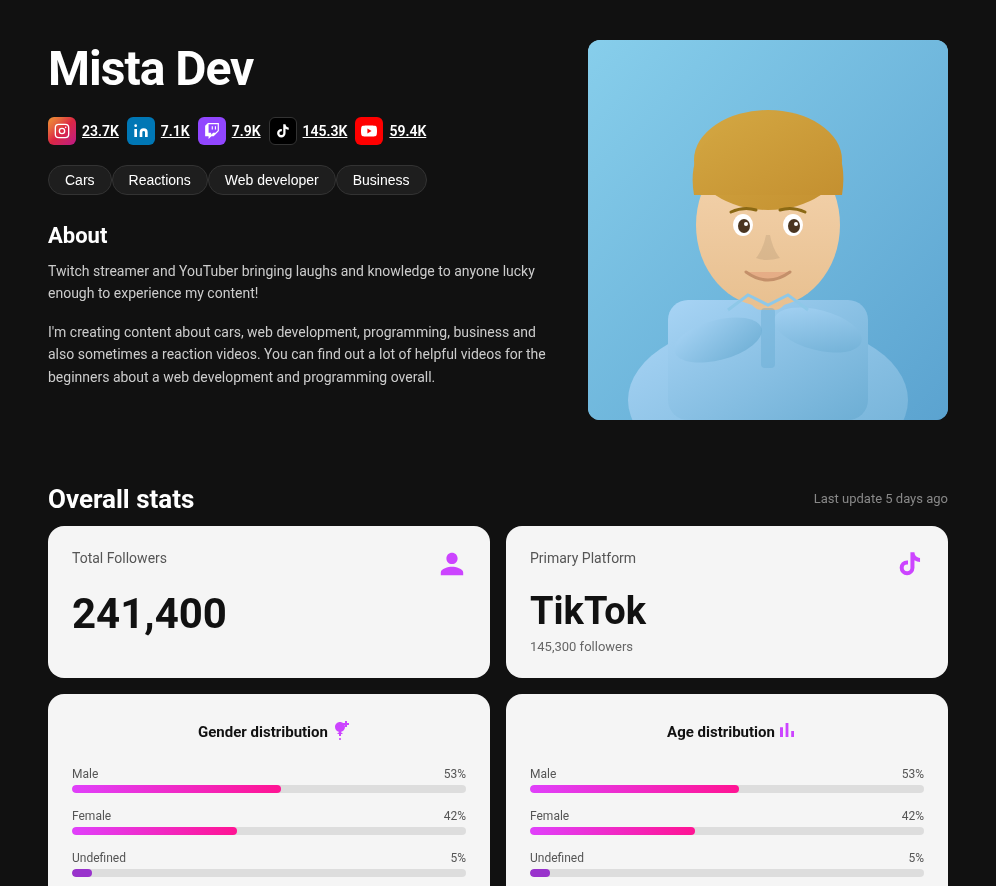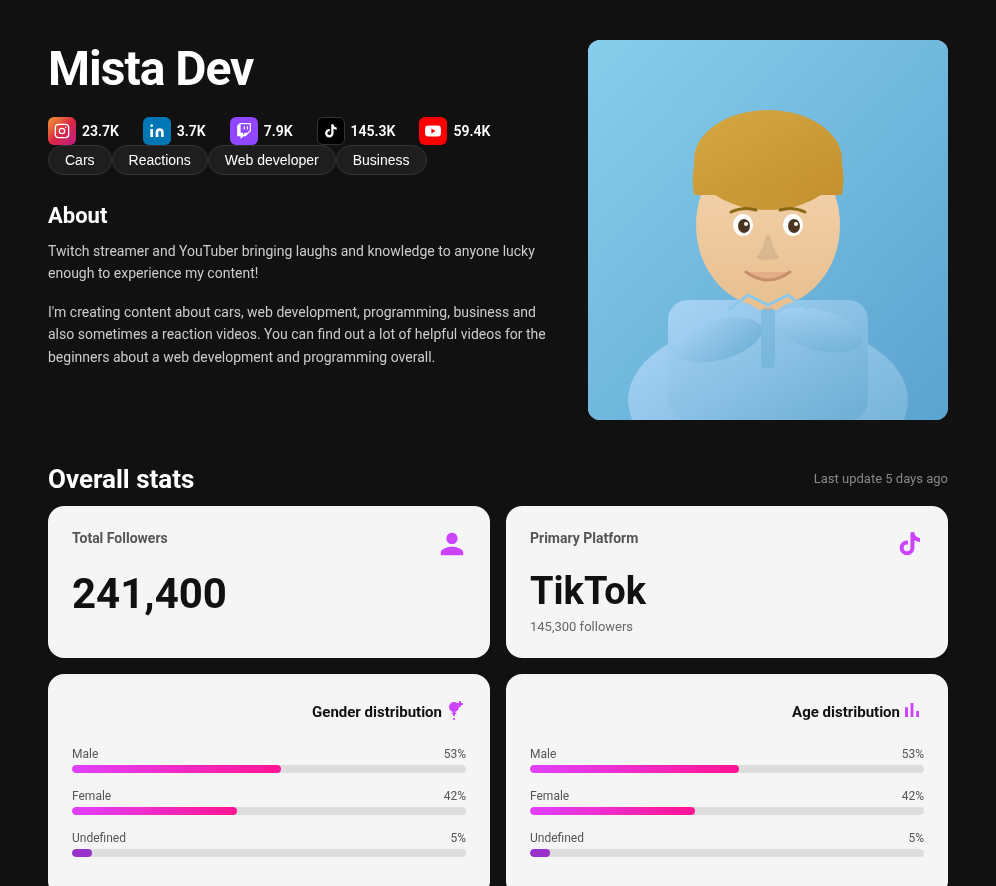--- a/index.html
+++ b/index.html
@@ -32,22 +32,24 @@
       font-size: 48px;
       font-weight: 700;
       color: #ffffff;
       margin-bottom: 20px;
       letter-spacing: -1px;
     }
 
     .social-row {
       display: flex;
       align-items: center;
-      gap: 24px;
+      gap: 8px;
+      margin-bottom: 20px;
       flex-wrap: wrap;
+      text-decoration: underline;
     }
 
     .social-item {
       display: flex;
       align-items: center;
       gap: 6px;
       font-size: 14px;
       font-weight: 600;
       color: #ffffff;
     }
@@ -183,21 +185,21 @@
     .stat-card-header {
       display: flex;
       justify-content: space-between;
       align-items: flex-start;
       margin-bottom: 8px;
     }
 
     .stat-card-label {
       font-size: 14px;
       color: #555555;
-      font-weight: 700;
+      font-weight: 400;
     }
 
     .stat-card-icon {
       font-size: 22px;
     }
 
     .stat-card-value {
       font-size: 42px;
       font-weight: 700;
       color: #111111;
@@ -213,21 +215,21 @@
     
     .distribution-card {
       background: #f5f5f5;
       border-radius: 16px;
       padding: 24px;
       color: #111111;
     }
 
     .distribution-header {
       display: flex;
-      justify-content: flex-end;
+      justify-content: center;
       align-items: center;
       margin-bottom: 20px;
       margin-left: 12px;
     }
 
     .distribution-title {
       font-size: 15px;
       font-weight: 700;
       color: #111111;
     }
@@ -307,21 +309,21 @@
         </div>
 
         <div class="social-item">
           <div class="social-icon linkedin">
             <svg width="16" height="16" viewBox="0 0 24 24" fill="white">
               <path d="M16 8a6 6 0 0 1 6 6v7h-4v-7a2 2 0 0 0-2-2 2 2 0 0 0-2 2v7h-4v-7a6 6 0 0 1 6-6z"></path>
               <rect x="2" y="9" width="4" height="12"></rect>
               <circle cx="4" cy="4" r="2"></circle>
             </svg>
           </div>
-          <span>3.7K</span>
+          <span>7.1K</span>
         </div>
 
         <div class="social-item">
           <div class="social-icon twitch">
             <svg width="16" height="16" viewBox="0 0 24 24" fill="white">
               <path d="M11.571 4.714h1.715v5.143H11.57zm4.715 0H18v5.143h-1.714zM6 0L1.714 4.286v15.428h5.143V24l4.286-4.286h3.428L22.286 12V0zm14.571 11.143l-3.428 3.428h-3.429l-3 3v-3H6.857V1.714h13.714z"></path>
             </svg>
           </div>
           <span>7.9K</span>
         </div>

